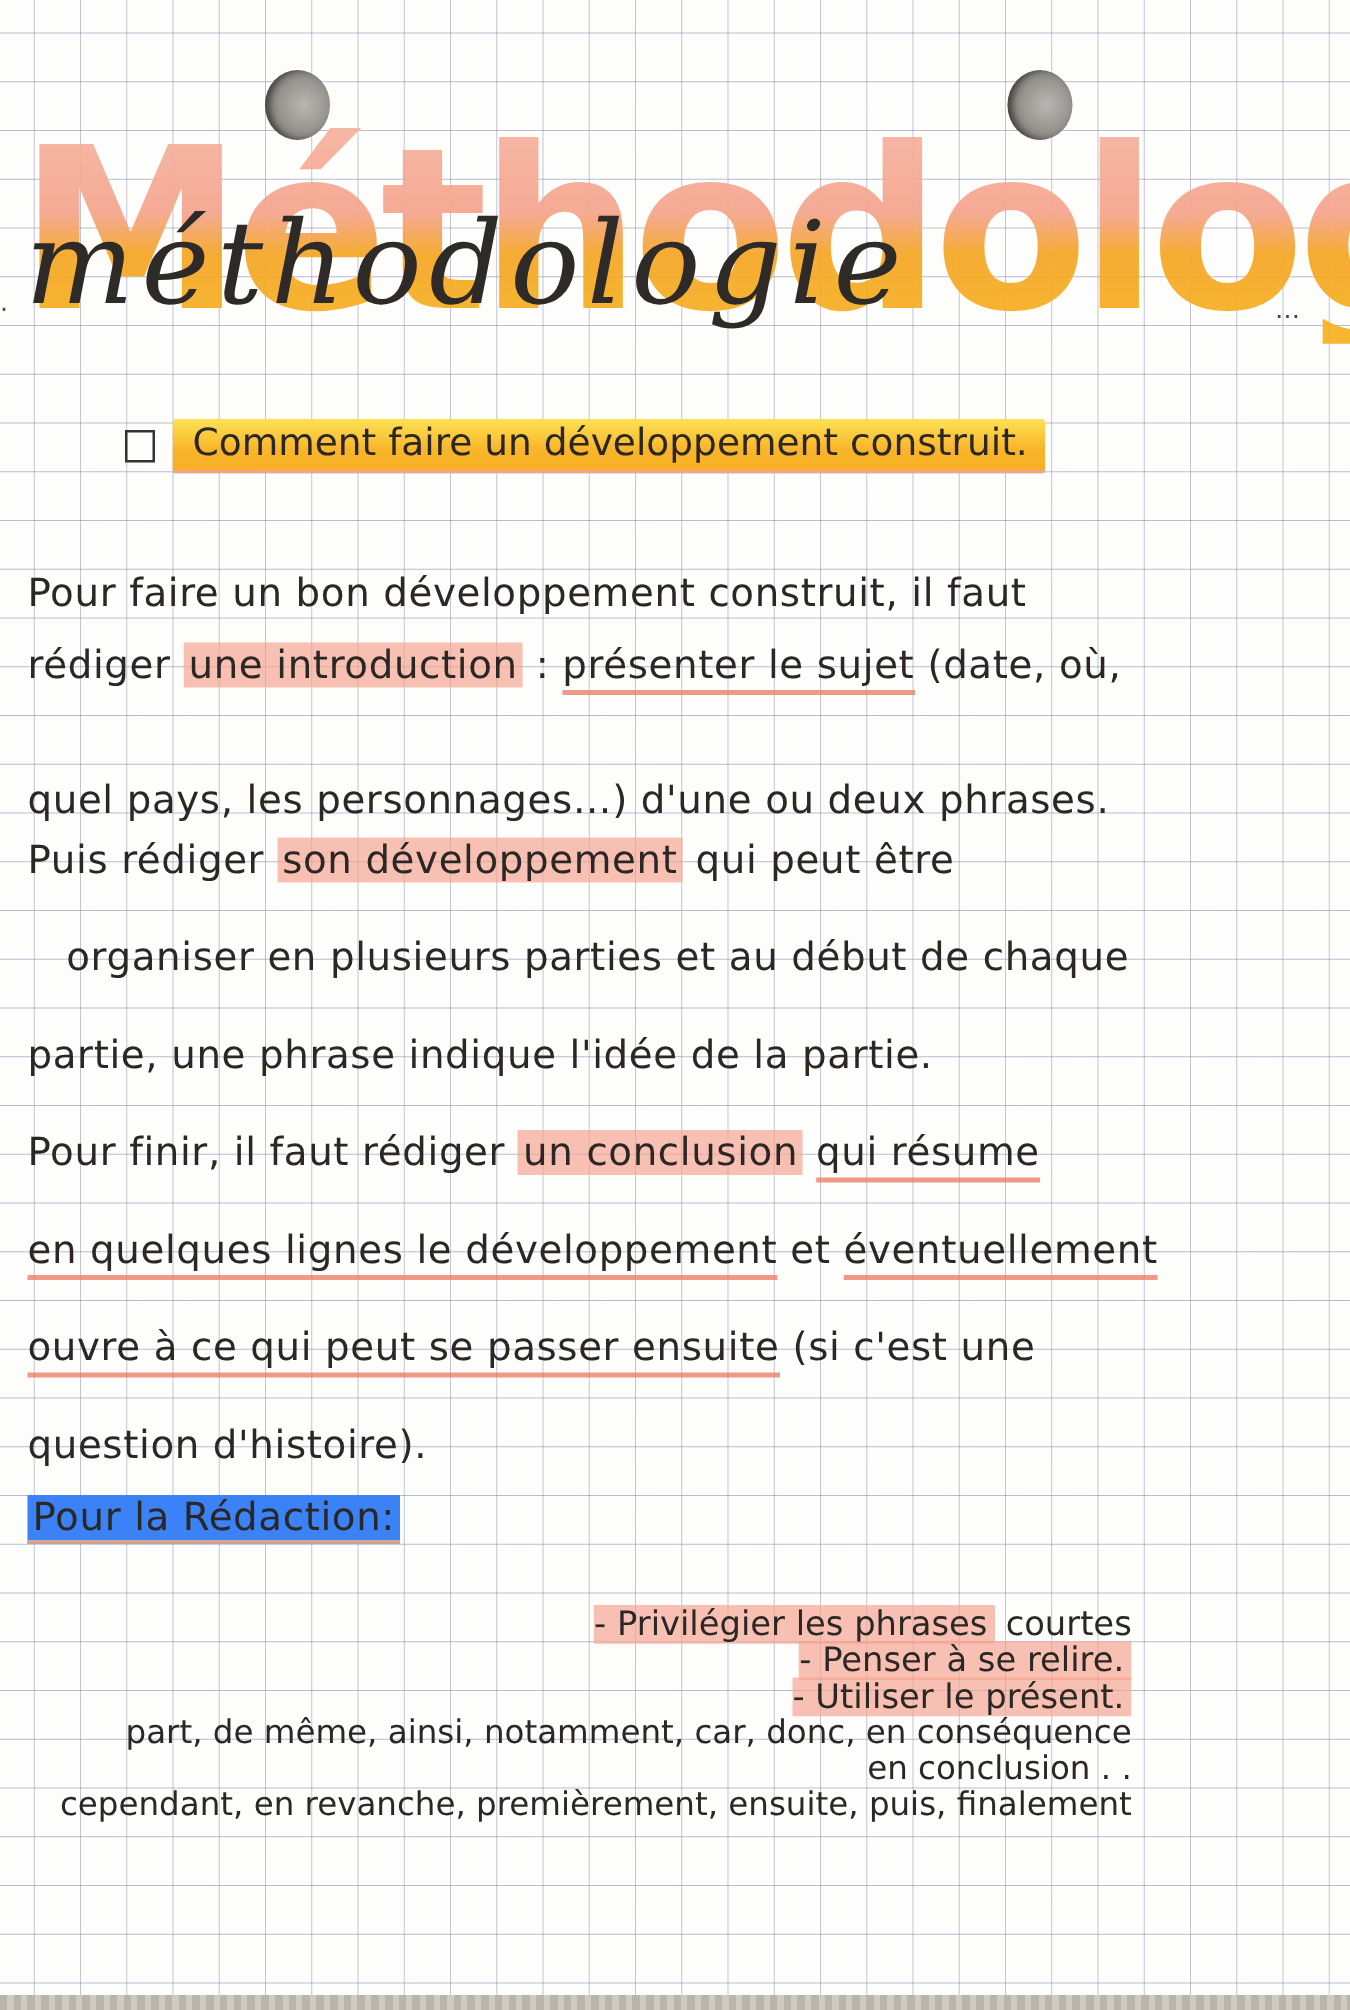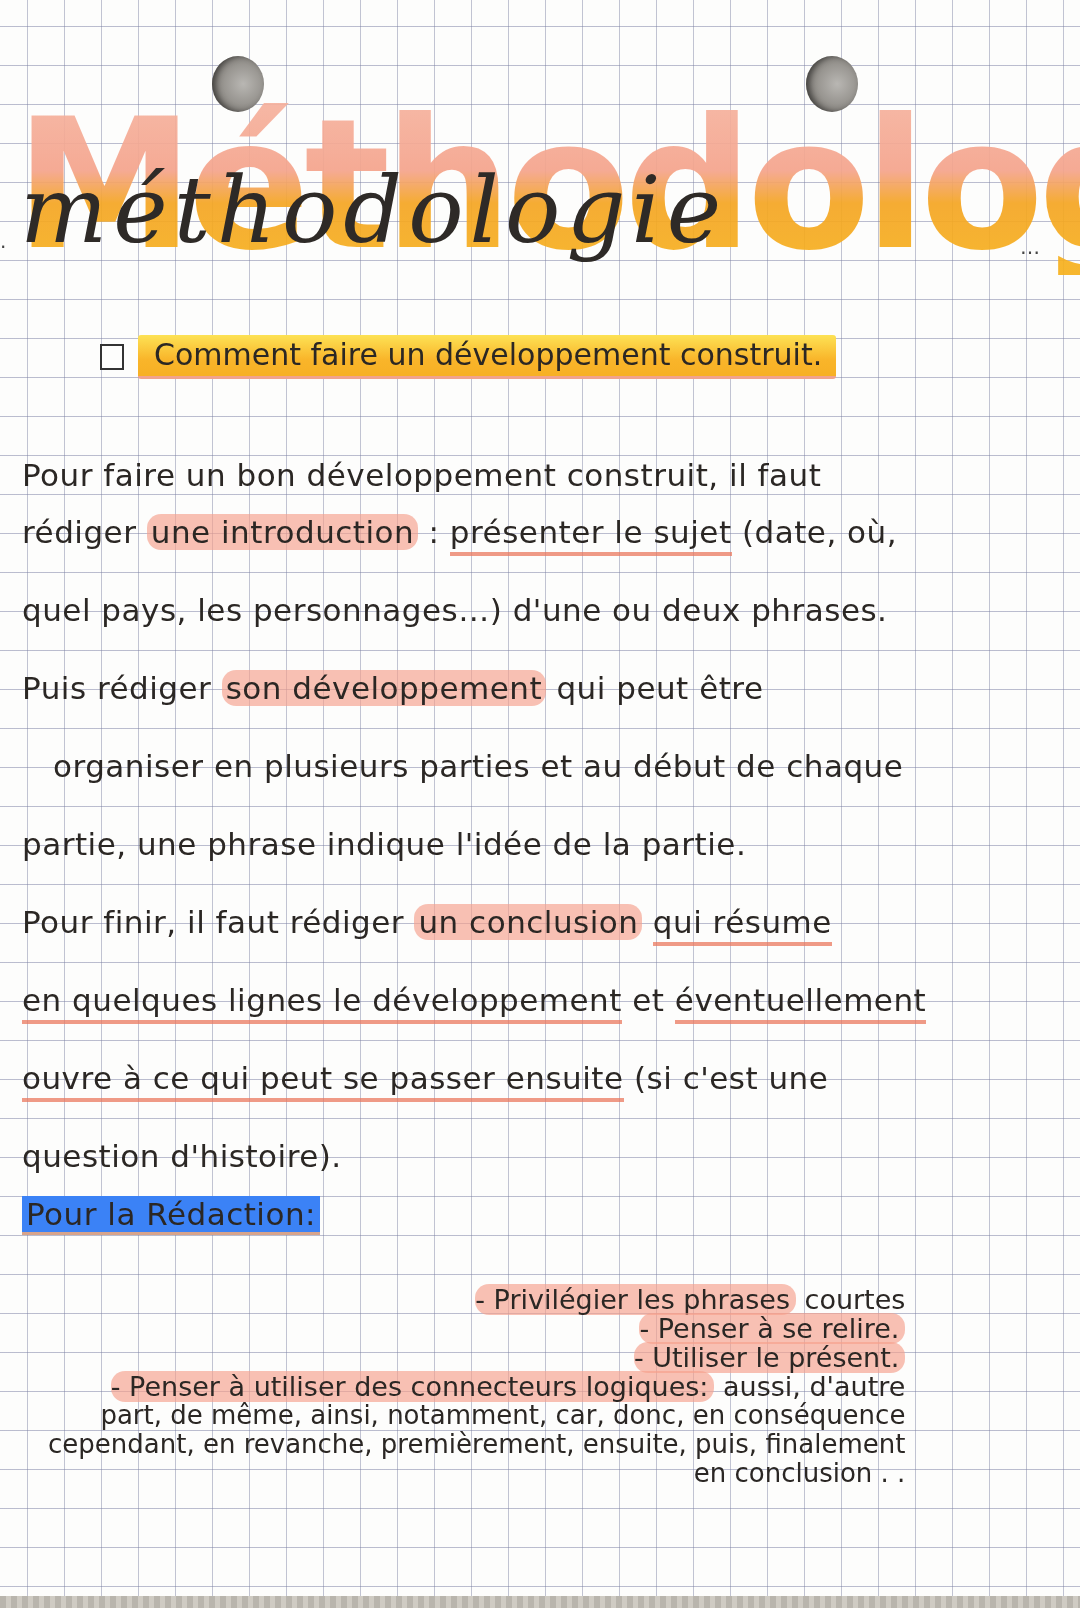--- a/index.html
+++ b/index.html
@@ -41,21 +41,21 @@
   }
   .subtitle-text {
     font-size: 30px; padding: 2px 14px 4px 16px;
     background: linear-gradient(to bottom, #fde255 0%, #f9b52a 60%, #f7b024 100%);
     border-bottom: 3px solid #f1a38c; border-radius: 3px;
   }
   .hand {
     position: absolute; left: 22px; font-size: 31px; line-height: 40px; white-space: nowrap;
     font-family: "DejaVu Sans", sans-serif; letter-spacing: 0.5px;
   }
-  .hl-pink { background: rgba(246,160,140,0.65); border-radius: 14px; padding: 0 4px; }
+  .hl-pink { background: rgba(246,160,140,0.65); border-radius: 1px; padding: 0 4px; }
   .ul-pink { border-bottom: 4px solid rgba(234,120,95,0.75); padding-bottom: 2px; }
   .hl-yellow { background: #3b82f6; padding: 0 4px; border-bottom: 3px solid #d8a48b; }
   .list { position: absolute; left: 20px; top: 1285px; font-size: 27px; line-height: 29px; text-align: right; }
   .list-item { white-space: nowrap; }
   .list-item .hl-pink { padding: 0 6px 0 0; }
   .list-cont { padding-left: 28px; white-space: nowrap; font-size: 26px; line-height: 29px; }
   .bottom-edge {
     position: absolute; left: 0; bottom: 0; width: 1080px; height: 12px;
     background: repeating-linear-gradient(to right, #b9b5ad 0 6px, #cfcbc3 6px 11px);
   }
@@ -77,21 +77,21 @@
   <div class="checkbox"></div>
   <span class="subtitle-text">Comment faire un développement construit.</span>
 </div>
 
 <div class="hand" style="top:455px;">Pour faire un bon développement construit, il faut</div>
 
 <div class="hand" style="top:512px;">
   <span>rédiger </span><span class="hl-pink">une introduction</span><span> : </span><span class="ul-pink">présenter le sujet</span><span> (date, où,</span>
 </div>
 
-<div class="hand" style="top:590px;">quel pays, les personnages…) d'une ou deux phrases.</div>
+<div class="hand" style="top:620px;">quel pays, les personnages…) d'une ou deux phrases.</div>
 
 <div class="hand" style="top:668px;">
   <span>Puis rédiger </span><span class="hl-pink">son développement</span><span> qui peut être</span>
 </div>
 
 <div class="hand" style="top:746px;margin-left:31px;">organiser en plusieurs parties et au début de chaque</div>
 <div class="hand" style="top:824px;">partie, une phrase indique l'idée de la partie.</div>
 
 <div class="hand" style="top:902px;">
   <span>Pour finir, il faut rédiger </span><span class="hl-pink">un conclusion</span><span> </span><span class="ul-pink">qui résume</span>
@@ -108,19 +108,18 @@
 <div class="hand" style="top:1136px;">question d'histoire).</div>
 
 <div class="hand" style="top:1194px;">
   <span class="hl-yellow">Pour la Rédaction:</span>
 </div>
 
 <div class="list">
   <div class="list-item"><span class="hl-pink">- Privilégier les phrases</span><span> courtes</span></div>
   <div class="list-item"><span class="hl-pink">- Penser à se relire.</span><span></span></div>
   <div class="list-item"><span class="hl-pink">- Utiliser le présent.</span><span></span></div>
-  <div class="list-item"><span class="hl-pink">- Penser à utiliser des connecteurs logiques:</span><span> aussi, d'autre</span></div>
   <div class="list-cont">part, de même, ainsi, notamment, car, donc, en conséquence</div>
+  <div class="list-cont" style="padding-left:20px;">en conclusion . .</div>
   <div class="list-cont">cependant, en revanche, premièrement, ensuite, puis, finalement</div>
-  <div class="list-cont" style="padding-left:20px;">en conclusion . .</div>
 </div>
 
 <div class="bottom-edge"></div>
 
 </body></html>

